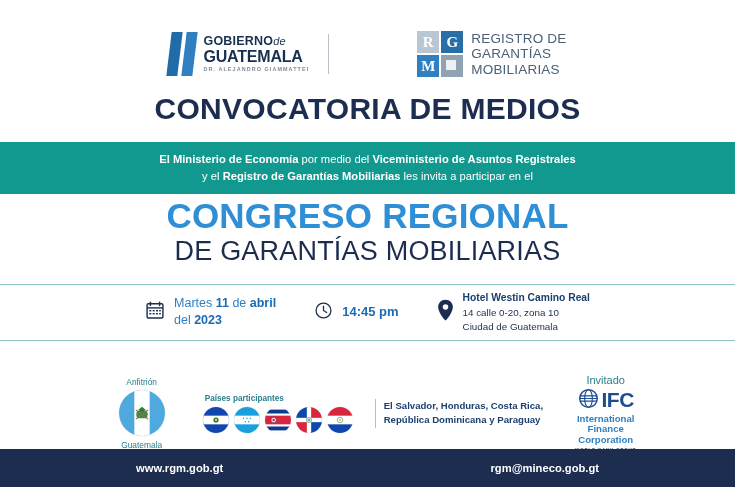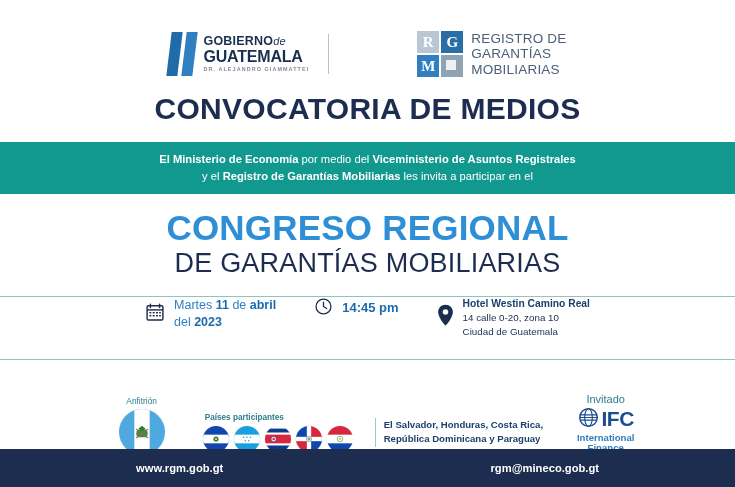--- a/index.html
+++ b/index.html
@@ -66,33 +66,33 @@
 
   
   .teal-band {
     margin-top:16px; background:#12998f; color:#ffffff;
     padding:9px 10px; text-align:center;
     font-size:11.2px; line-height:1.5;
   }
   .teal-band b { font-weight:bold; }
 
   
-  .congress { text-align:center; margin-top:16px; }
+  .congress { text-align:center; margin-top:4px; }
   .congress .l1 {
     font-size:35px; font-weight:bold; color:#2f8fd6; letter-spacing:.2px; line-height:1.05;
   }
   .congress .l2 {
     font-size:27px; font-weight:normal; color:#1c2d4f; letter-spacing:.2px; line-height:1.2;
     margin-top:1px;
   }
 
   
   .info-box {
     margin-top:16px; border-top:1.5px solid #8fc4c2; border-bottom:1.5px solid #8fc4c2;
-    height:64px; display:flex; align-items:flex-start; justify-content:center; gap:38px;
+    height:57px; display:flex; align-items:center; justify-content:center; gap:38px;
   }
   .info-item { display:flex; align-items:center; gap:9px; }
   .info-text { line-height:1.35; }
   .date-txt { font-size:12.5px; color:#2f7fc1; }
   .date-txt b { color:#1c6bb0; font-weight:bold; }
   .time-txt { font-size:13px; font-weight:bold; color:#1c6bb0; }
   .venue-txt { font-size:9.8px; color:#1c2d4f; line-height:1.42; }
   .venue-txt .vname { font-weight:bold; color:#1c3f6e; font-size:10.3px; }
 
   .icon-cal { width:20px; height:20px; }

